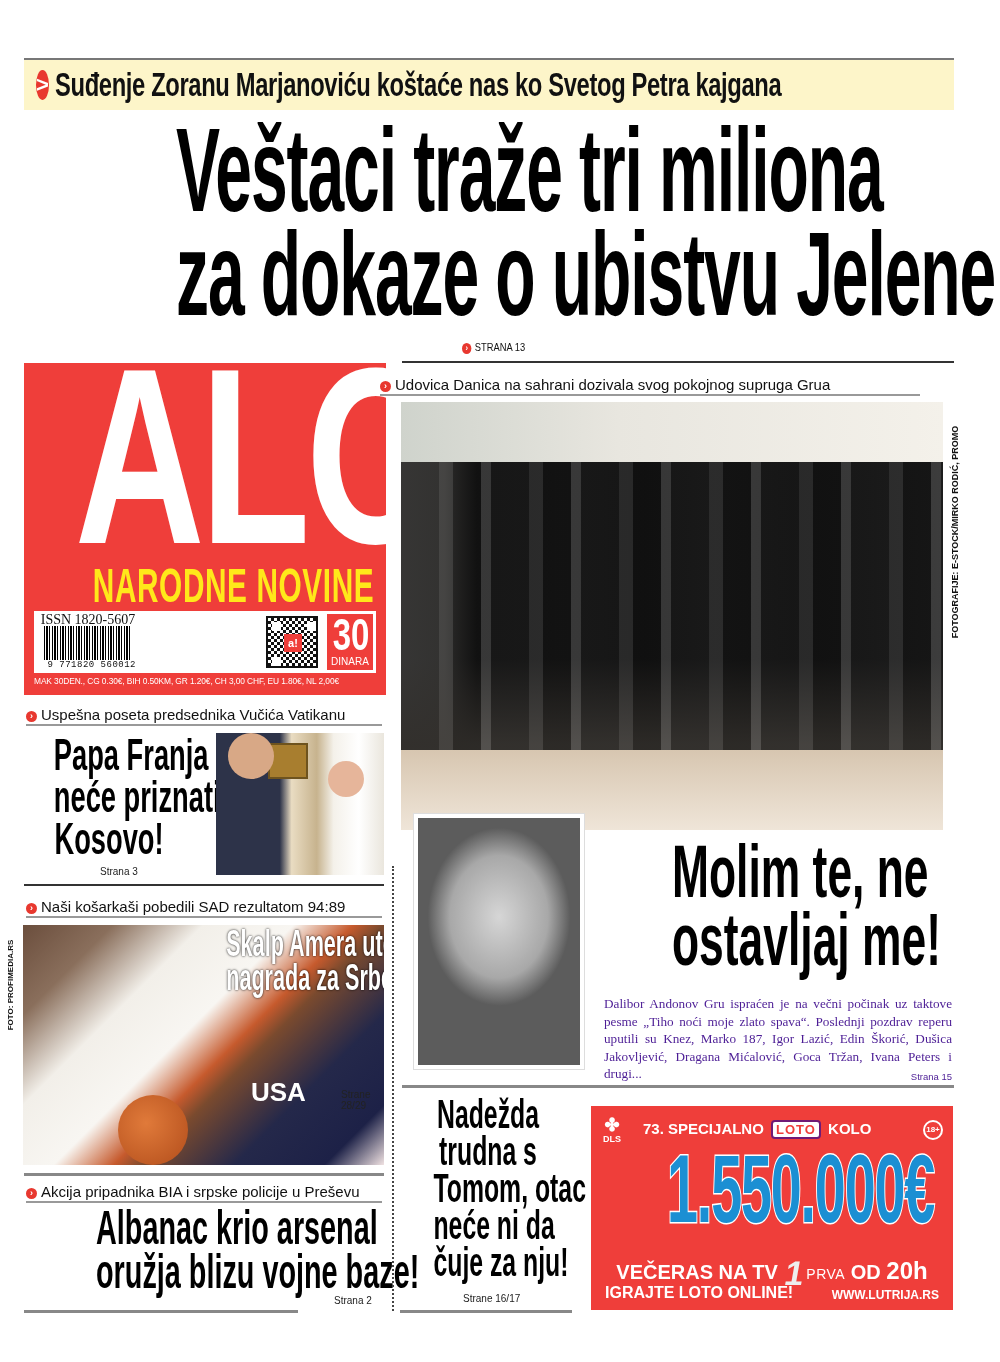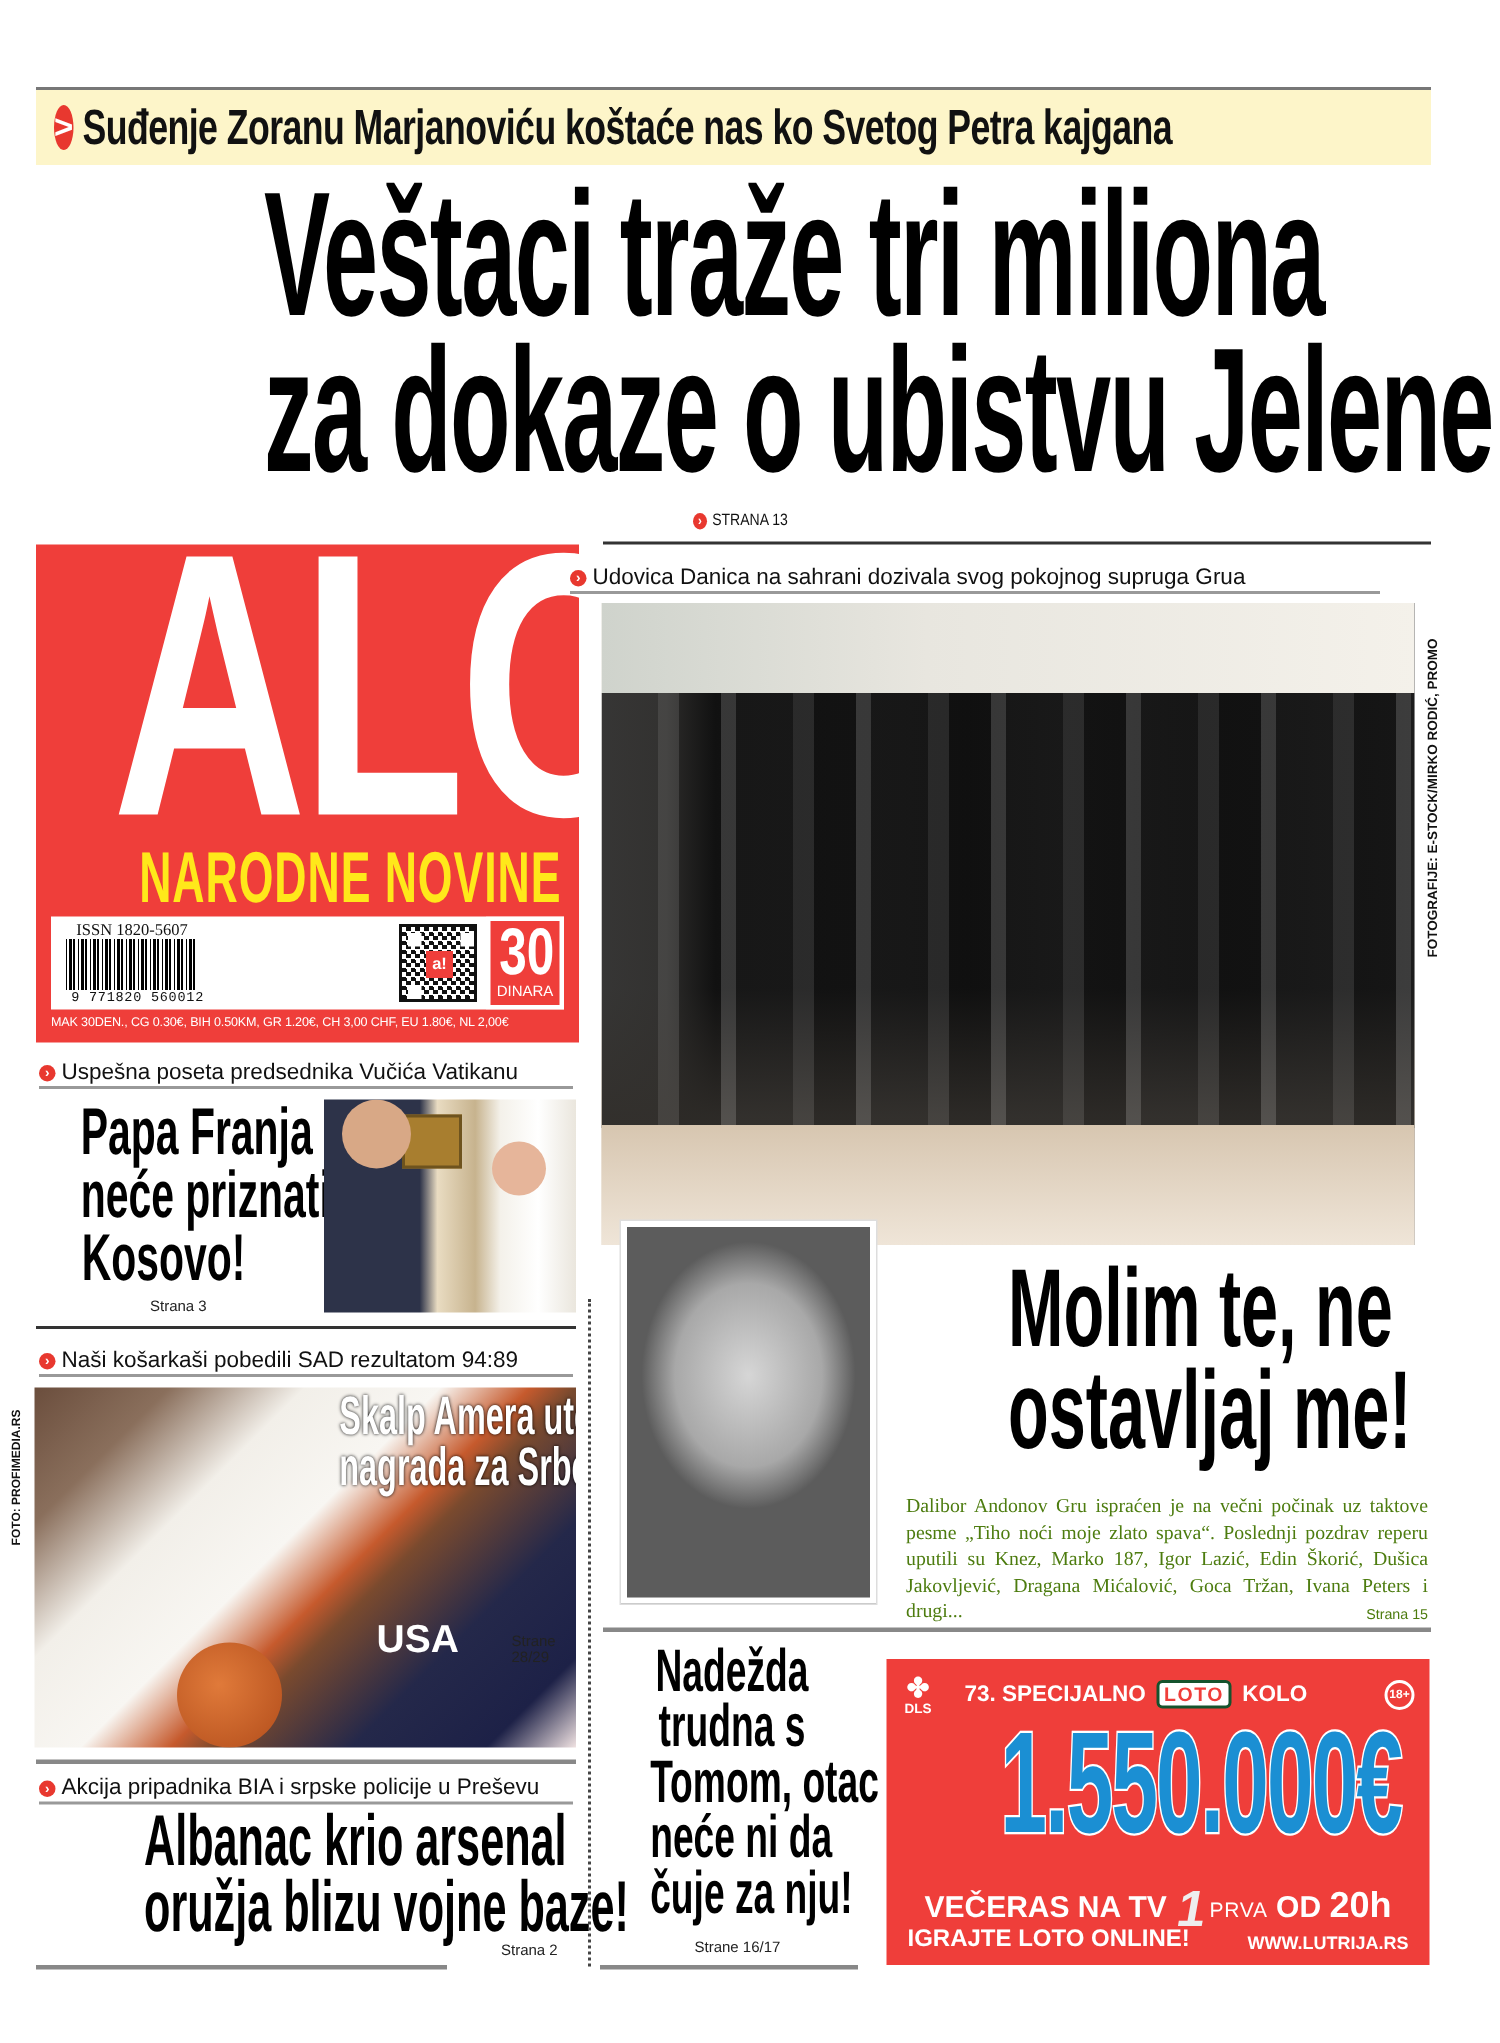--- a/index.html
+++ b/index.html
@@ -53,21 +53,21 @@
   }
   #masthead .sub {
     position: absolute; left: 0; top: 195px; width: 362px; text-align: center;
     color: #ffe81a; font-size: 48px; font-weight: bold; transform: scaleX(0.62);
     white-space: nowrap; letter-spacing: 1px;
   }
   #infobox {
     position: absolute; left: 10px; top: 248px; width: 342px; height: 62px; background: #fff;
   }
   #barcode { position: absolute; left: 6px; top: 4px; width: 96px; height: 56px; }
-  #barcode .issn { font-family: "Liberation Serif", serif; font-size: 11px; text-align: center; line-height: 10px; }
+  #barcode .issn { font-family: "Liberation Serif", serif; font-size: 14px; text-align: center; line-height: 10px; }
   #barcode .bars {
     height: 34px; margin: 1px 4px 0 4px;
     background: repeating-linear-gradient(90deg, #000 0 1px, #fff 1px 2px, #000 2px 4px, #fff 4px 5px, #000 5px 6px, #fff 6px 8px);
   }
   #barcode .code { font-family: Liberation Mono, monospace; font-size: 9px; text-align: right; letter-spacing: 0.5px; }
   #dateblock { position: absolute; left: 110px; top: 4px; font-size: 12px; line-height: 15px; }
   #dateblock .d1 { font-weight: bold; }
   #dateblock .d3 { margin-top: 4px; font-size: 11px; }
   #qr {
     position: absolute; left: 232px; top: 5px; width: 52px; height: 52px;
@@ -133,31 +133,31 @@
   }
 
   #portrait {
     left: 414px; top: 814px; width: 170px; height: 255px; border: 4px solid #fff;
     background: radial-gradient(ellipse 55% 45% at 50% 40%, #d6d6d6 0%, #a8a8a8 55%, #5c5c5c 80%), #555;
     box-shadow: 0 0 0 1px #ddd;
   }
 
   #body-text {
     left: 604px; top: 995px; width: 348px; font-family: "Liberation Serif", serif; font-size: 13.2px;
-    line-height: 17.6px; text-align: justify; color: #4d7c0f;
+    line-height: 17.6px; text-align: justify; color: #4c1d95;
   }
   #body-text .strana-inline { font-family: "Liberation Sans", sans-serif; font-size: 9.5px; float: right; margin-top: 3px; }
 
   
   #lotto {
     left: 591px; top: 1106px; width: 362px; height: 204px; background: #ef3e3a; color: #fff;
   }
   #lotto .top { position: absolute; left: 52px; top: 14px; font-size: 15px; font-weight: bold; white-space: nowrap; }
   #lotto .loto-word {
-    display: inline-block; border: 2px solid #14532d; border-radius: 4px; padding: 0 3px; font-size: 13px;
+    display: inline-block; border: 2px solid #701a75; border-radius: 4px; padding: 0 3px; font-size: 13px;
     color: #ef3e3a; background: #fff; margin: 0 3px; letter-spacing: 1px;
   }
   #lotto .age {
     position: absolute; right: 10px; top: 14px; width: 20px; height: 20px; border: 2px solid #fff; border-radius: 50%;
     font-size: 8px; text-align: center; line-height: 16px; font-weight: bold;
   }
   #lotto .dls { position: absolute; left: 12px; top: 10px; font-size: 9px; font-weight: bold; text-align: center; line-height: 10px; }
   #lotto .dls .clover { font-size: 18px; line-height: 18px; }
   #lotto .amount {
     position: absolute; left: 0; top: 38px; width: 362px; text-align: center; color: #1b8fd3;

